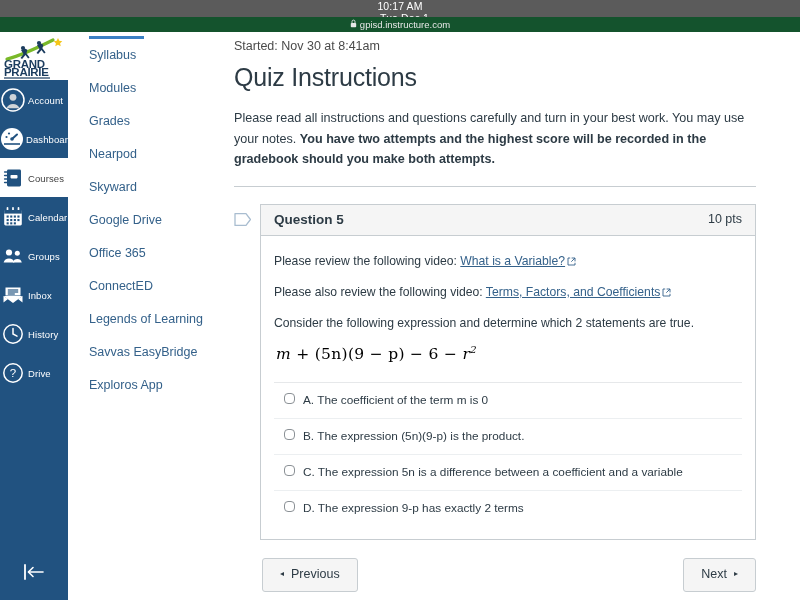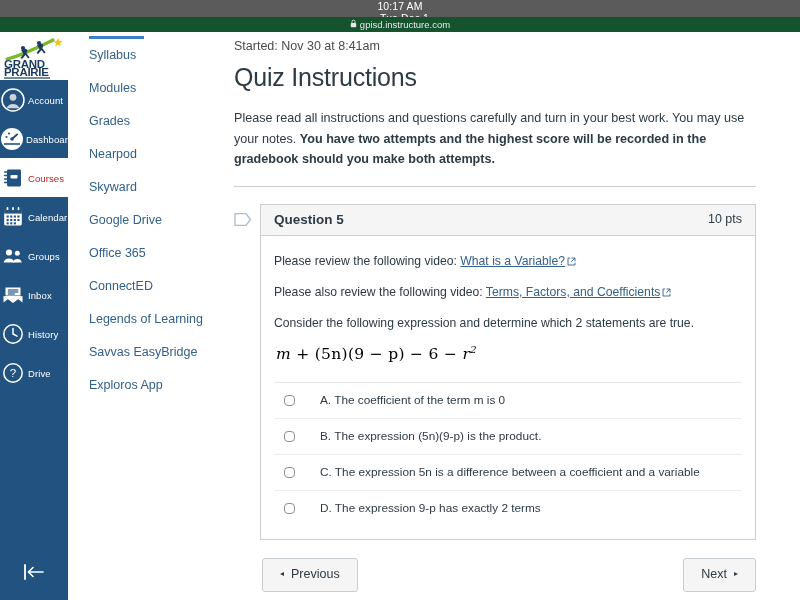--- a/index.html
+++ b/index.html
@@ -50,21 +50,21 @@
   }
   .logo-tile {
     width: 68px; height: 48px; background: #ffffff;
     display: flex; align-items: center; justify-content: center; overflow: hidden;
   }
   .gn-item {
     width: 68px; padding: 7px 0 6px; display: flex; 
     align-items: center; gap: 2px; color: #ffffff; text-decoration: none;
   }
   .gn-item .gn-label { font-size: 9.5px; line-height: 11px; letter-spacing: .1px; }
-  .gn-item.active { background: #ffffff; color: #b91c1c; }
+  .gn-item.active { background: #ffffff; color: #404040; }
   .gn-ico { width: 26px; height: 26px; display: flex; align-items: center; justify-content: center; }
   .gn-collapse {
     margin-top: auto; margin-bottom: 14px; width: 68px;
     display: flex; align-items: center; justify-content: center;
   }
 
   
   .course-nav {
     position: absolute; left: 68px; top: 32px; width: 172px; height: 568px;
     background: #ffffff; border-right: 1px solid #e6e8ea; padding-top: 4px;
@@ -116,21 +116,21 @@
     font-style: italic; font-size: 15.5px; color: #000;
     margin: 9px 0 19px 2px; letter-spacing: .3px;
   }
   .math-expr sup { font-size: 10px; font-style: italic; }
   .math-expr .num { font-style: normal; }
   .math-expr .op { font-style: normal; }
 
   
   .answers { border-top: 1px solid #e6e8ea; margin: 0 0 0 0; }
   .answer-row {
-    display: flex; align-items: center; gap: 25px;
+    display: flex; gap: 8px;
     padding: 10px 0 10px 10px; border-bottom: 1px solid #eceff1;
     min-height: 29px;
   }
   .answer-row:last-child { border-bottom: none; }
   .answer-cb {
     width: 11px; height: 11px; flex: 0 0 11px;
     border: 1.3px solid #8b9196; border-radius: 4px; background: #fff;
   }
   .answer-text { font-size: 11.8px; color: #2d3b45; line-height: 15px; }
   .q-card-pad { height: 13px; }

